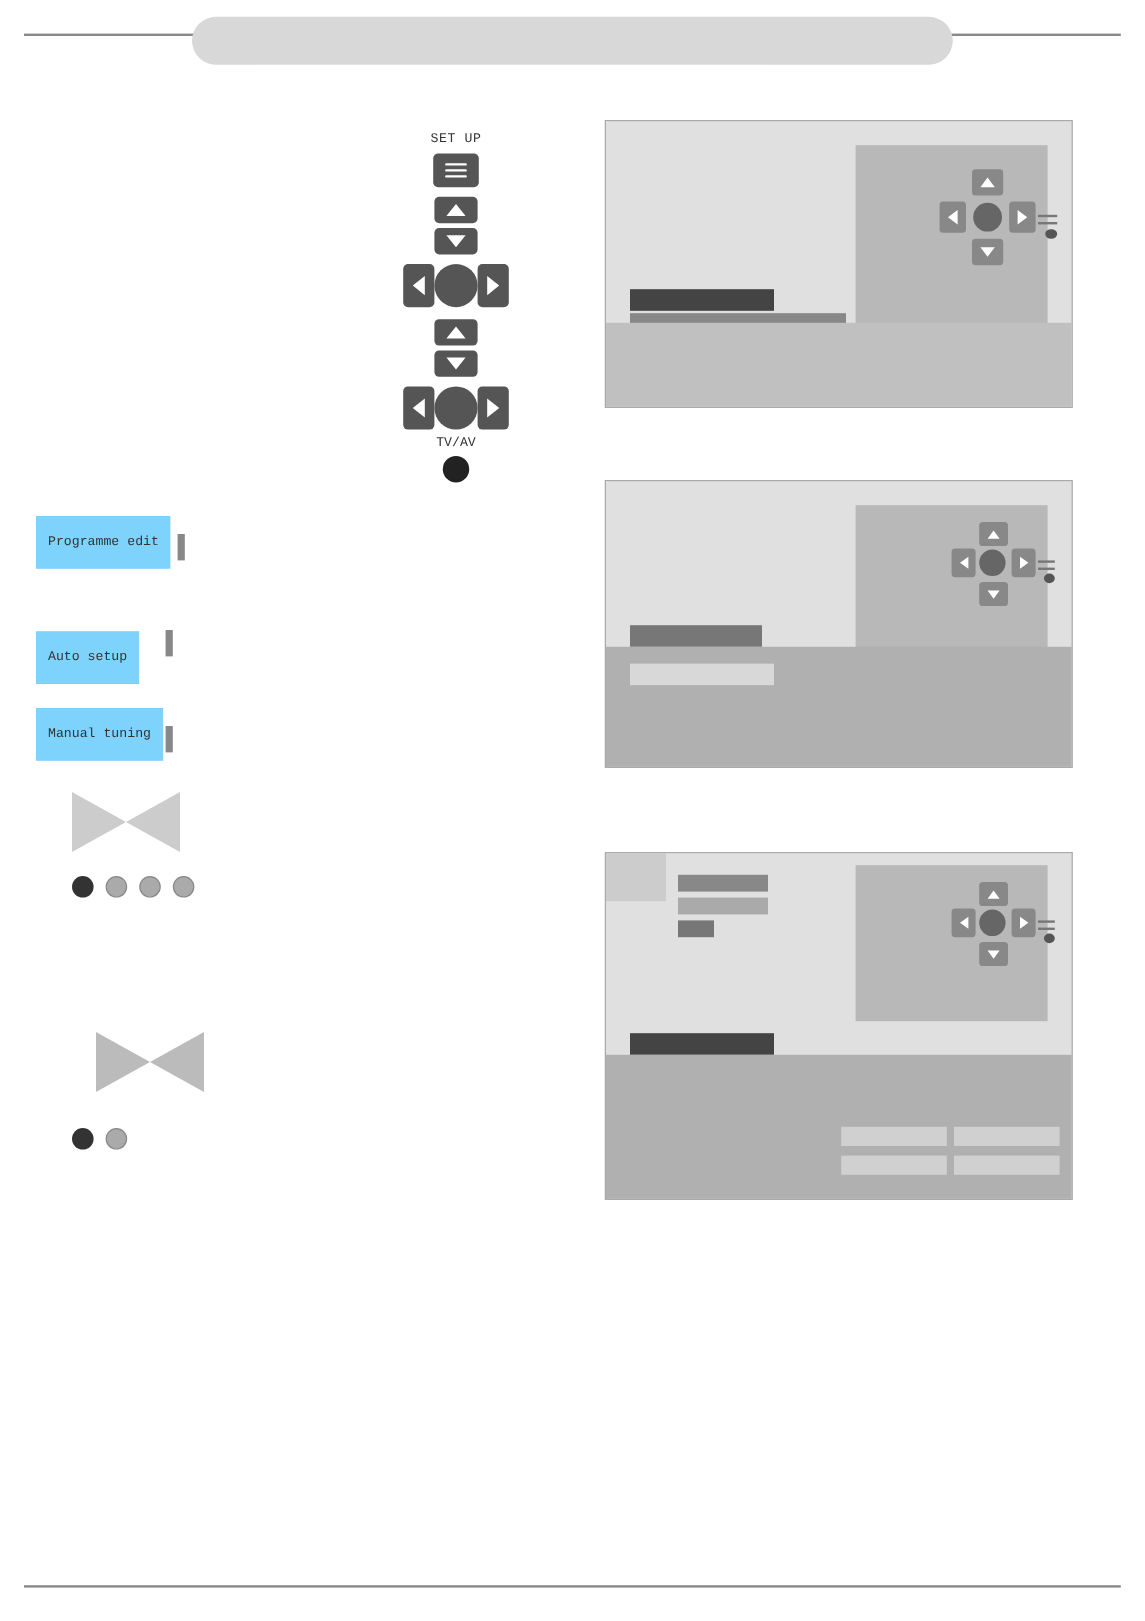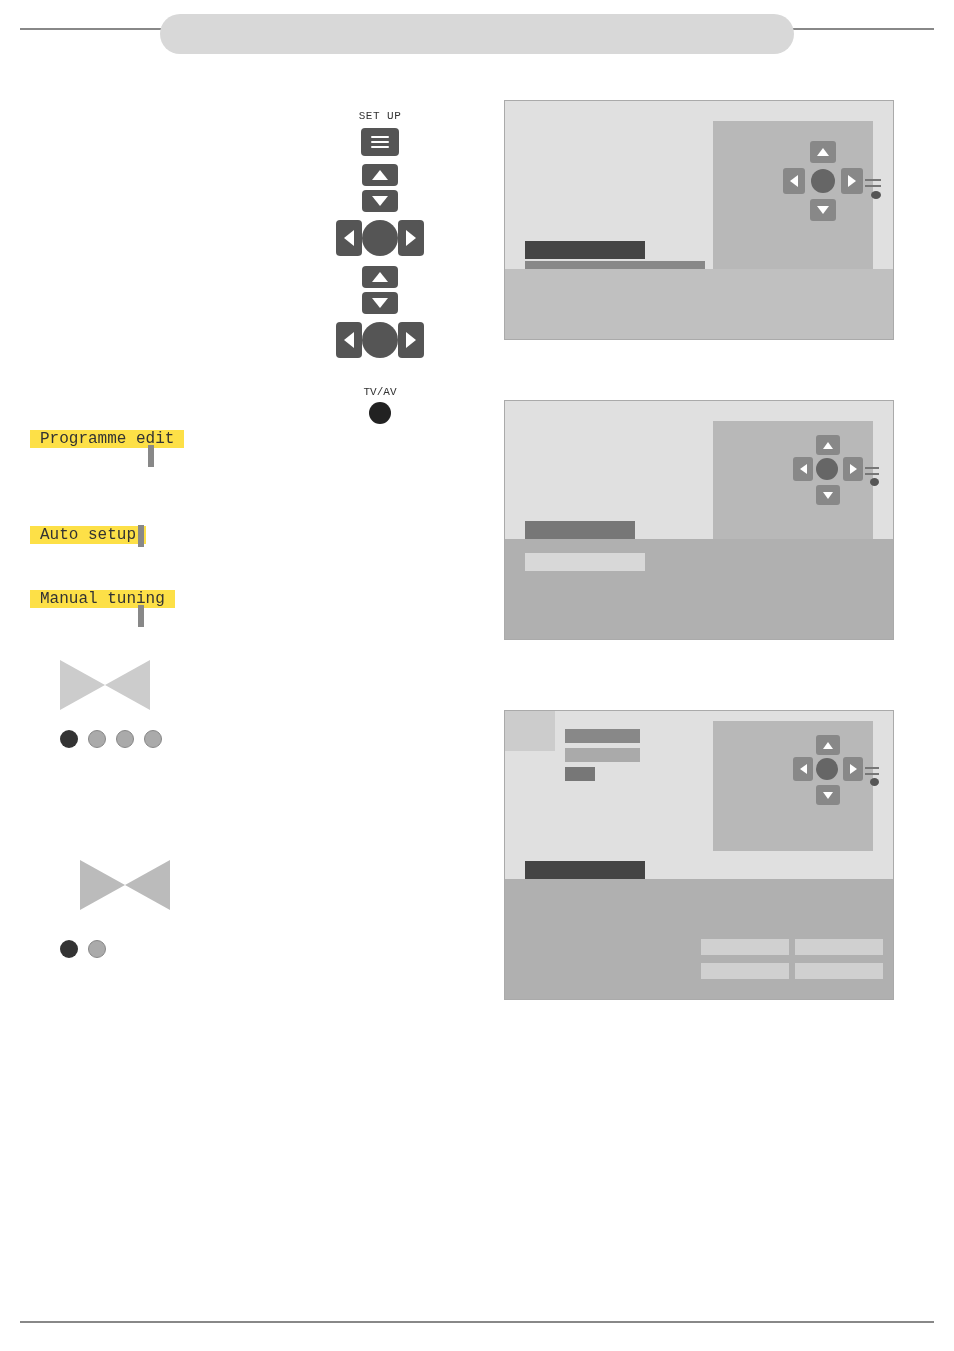--- a/index.html
+++ b/index.html
@@ -198,24 +198,24 @@
       position: absolute;
       bottom: 0; left: 0; right: 0;
       height: 120px;
       background: #b0b0b0;
     }
 
     
     .left-label {
       position: absolute;
       left: 30px;
-      font-size: 16px;
+      font-size: 11px;
       color: #333;
-      background: #fde047;
-      padding: 0 10px;
+      background: #7dd3fc;
+      padding: 16px 10px;
       font-family: 'Courier New', Courier, monospace;
     }
     .label-programme { top: 430px; }
     .label-auto { top: 526px; }
     .label-manual { top: 590px; }
     .triangles-row1 {
       position: absolute;
       top: 660px; left: 60px;
       display: flex; align-items: center; gap: 0;
     }
@@ -320,21 +320,21 @@
     </div>
     <div class="nav-center-circle">
     </div>
     <div class="nav-arrow-side">
       <svg width="14" height="20" viewBox="0 0 14 20" fill="white">
         <polygon points="2,2 12,10 2,18"></polygon>
       </svg>
     </div>
   </div>
 
-  <div class="remote-tv-av-label" style="margin-top:22px;">TV/AV</div>
+  <div class="remote-tv-av-label" style="margin-top:0;">TV/AV</div>
   <div class="remote-tv-av-btn"></div>
 </div>
 
 <div class="screen-panel screen1">
   <div class="screen1-inner-gray">
 
     <div style="position:absolute; top:20px; right:10px; width:80px; height:80px;">
 
       <div style="position:absolute;top:0;left:27px;width:26px;height:22px;background:#888;border-radius:3px;display:flex;align-items:center;justify-content:center;">
         <svg width="14" height="10" viewBox="0 0 14 10" fill="white">

